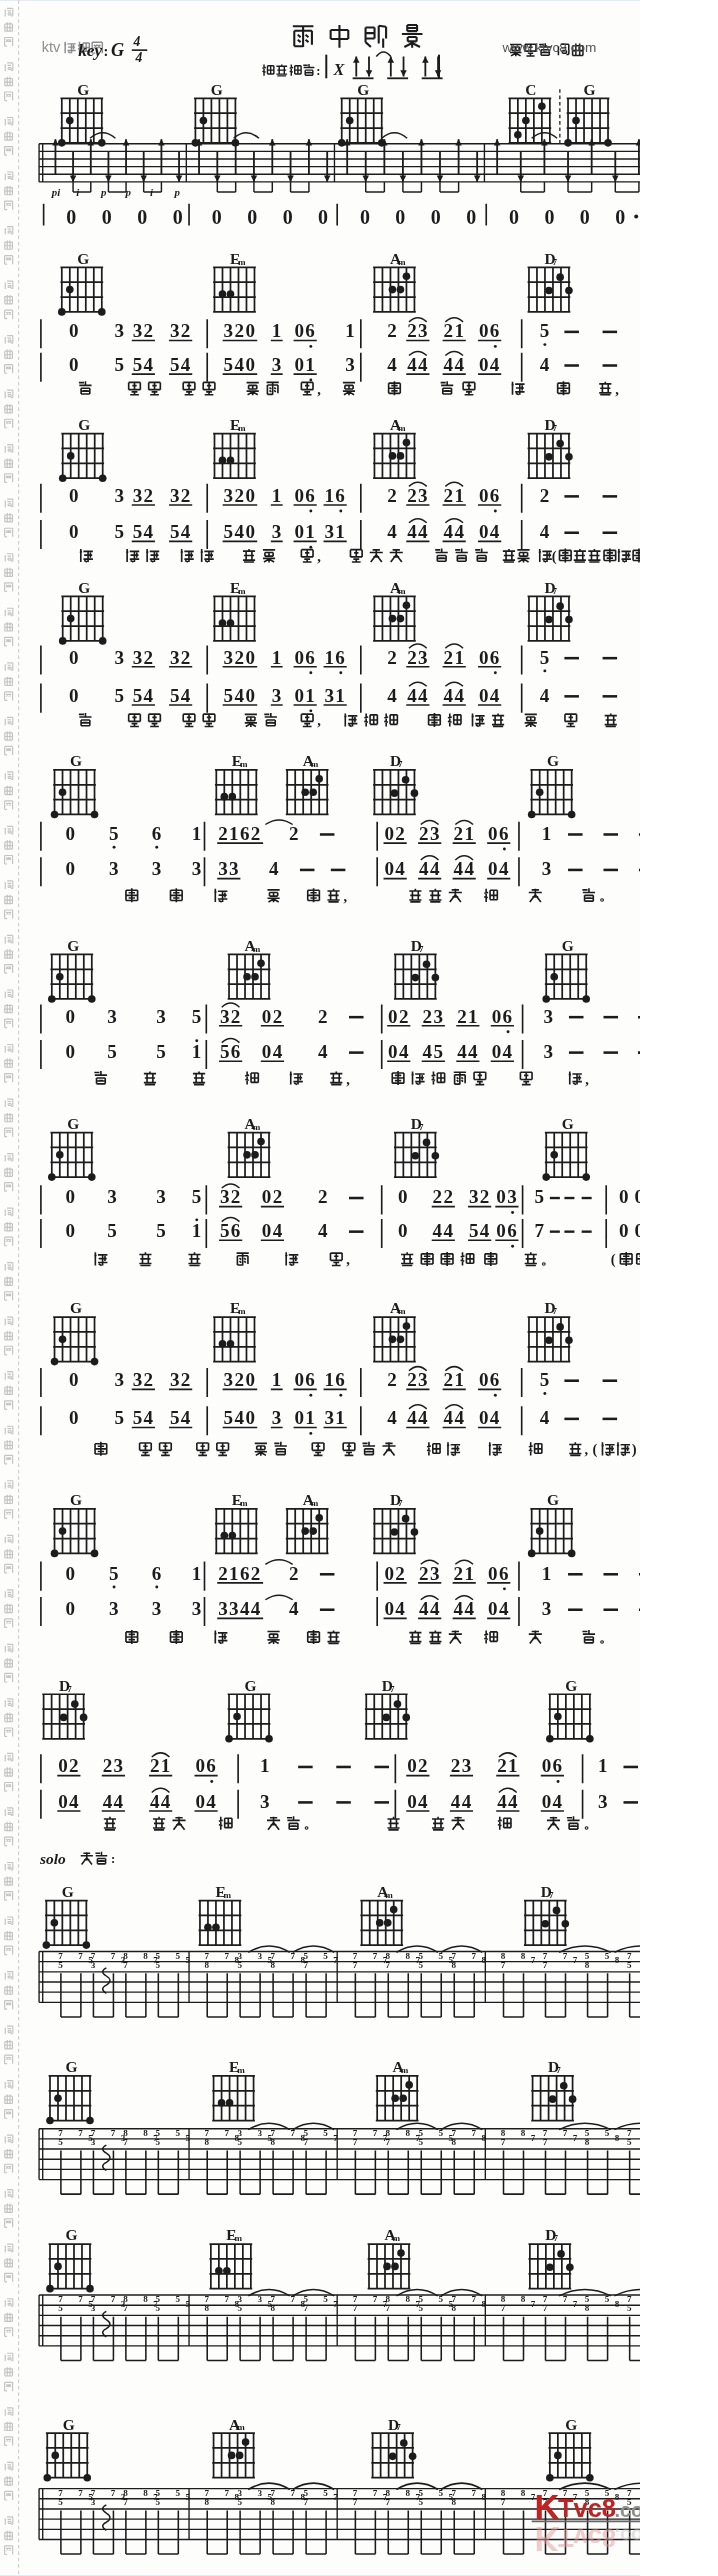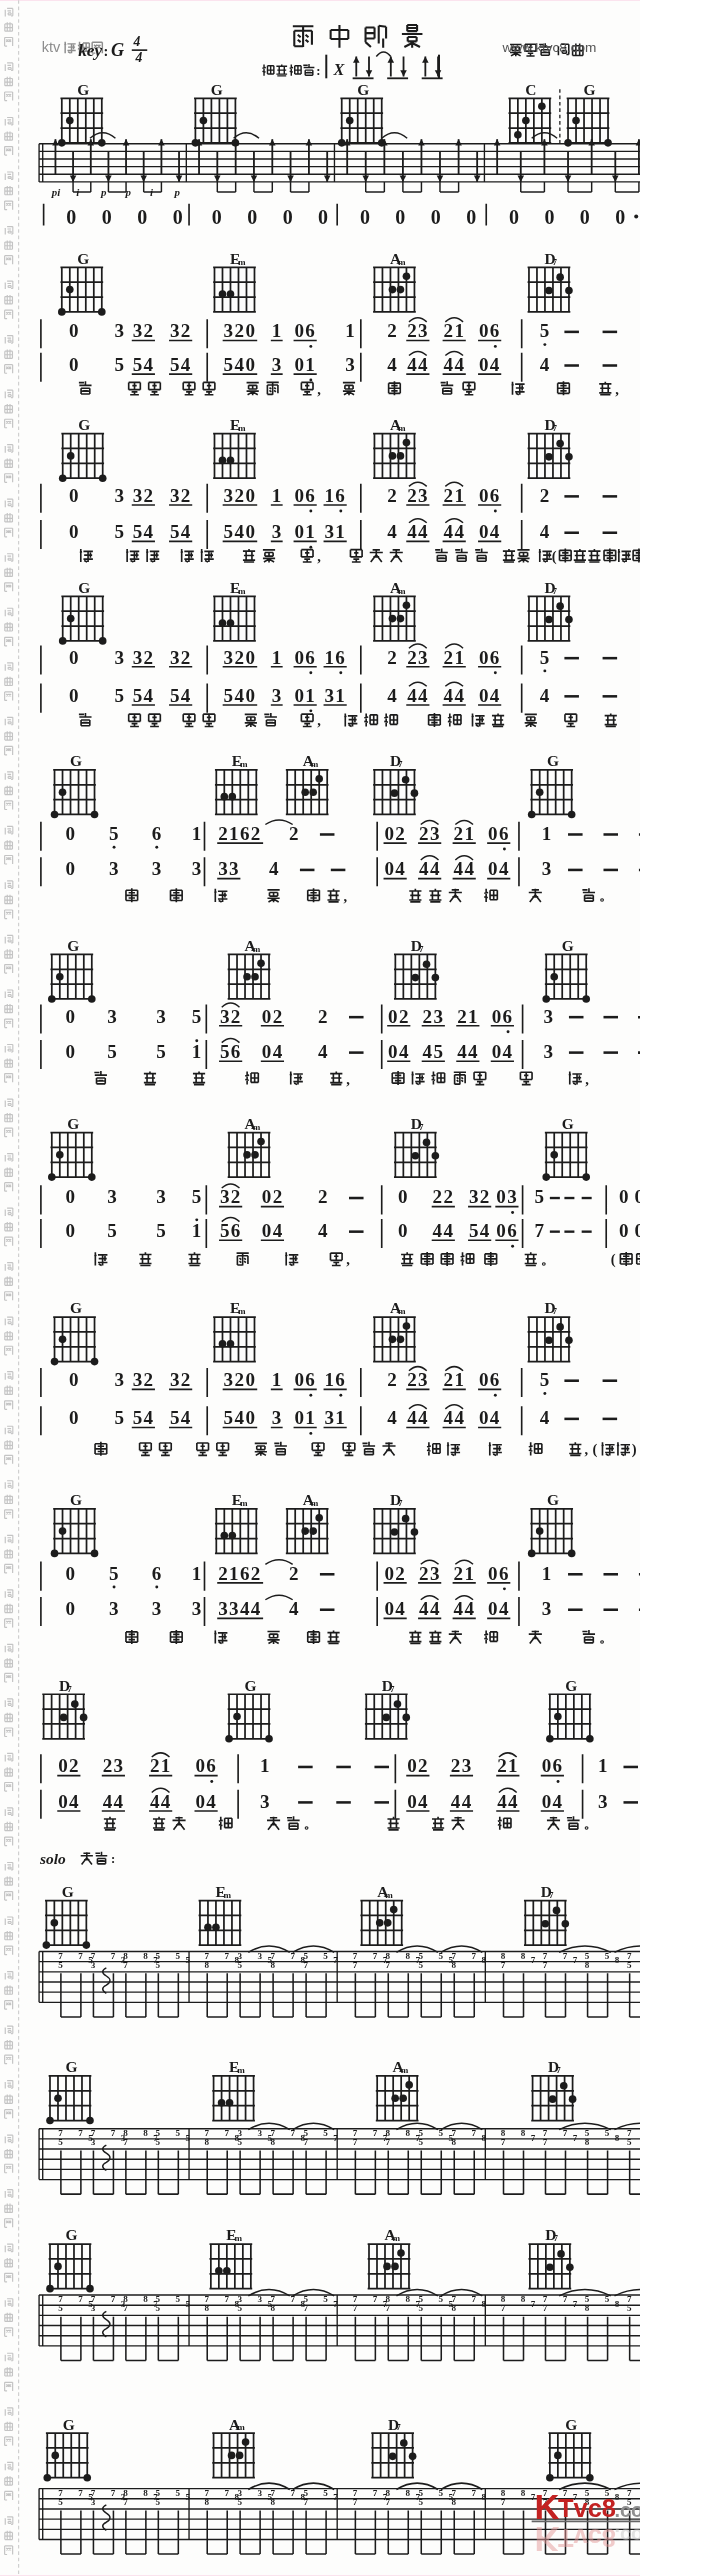--- a/index.html
+++ b/index.html
@@ -1,13 +1,13 @@
 <!DOCTYPE html>
 <html style="font-size:14.5px"><head><meta charset="utf-8"><title>sheet</title>
-<style>html,body{margin:0;padding:0;background:#fff}#page{position:relative;width:640px;height:2576px;background:#ec4899;overflow:hidden}</style></head>
+<style>html,body{margin:0;padding:0;background:#fff}#page{position:relative;width:640px;height:2576px;background:#3b82f6;overflow:hidden}</style></head>
 <body>
 <div id="page">
 <svg width="718" height="2576" viewBox="0 0 790 2834">
 <defs>
         <g id="chG">
           <path d="M-1.5 0L45.5 0M-1.5 16.3L45.5 16.3M-1.5 32.7L45.5 32.7M-1.5 49L45.5 49M0 0L0 49M8.8 0L8.8 49M17.6 0L17.6 49M26.4 0L26.4 49M35.2 0L35.2 49M44 0L44 49" stroke="#1c1c1c" stroke-width="1.9" fill="none"></path>
           <circle cx="8.8" cy="24.5" r="4.2" fill="#1c1c1c"></circle>
           <circle cx="0" cy="49" r="4.2" fill="#1c1c1c"></circle>
           <circle cx="44" cy="49" r="4.2" fill="#1c1c1c"></circle>
           <text x="17" y="-4" font-family="Liberation Serif" font-size="17" font-weight="bold" fill="#1c1c1c">G</text>

